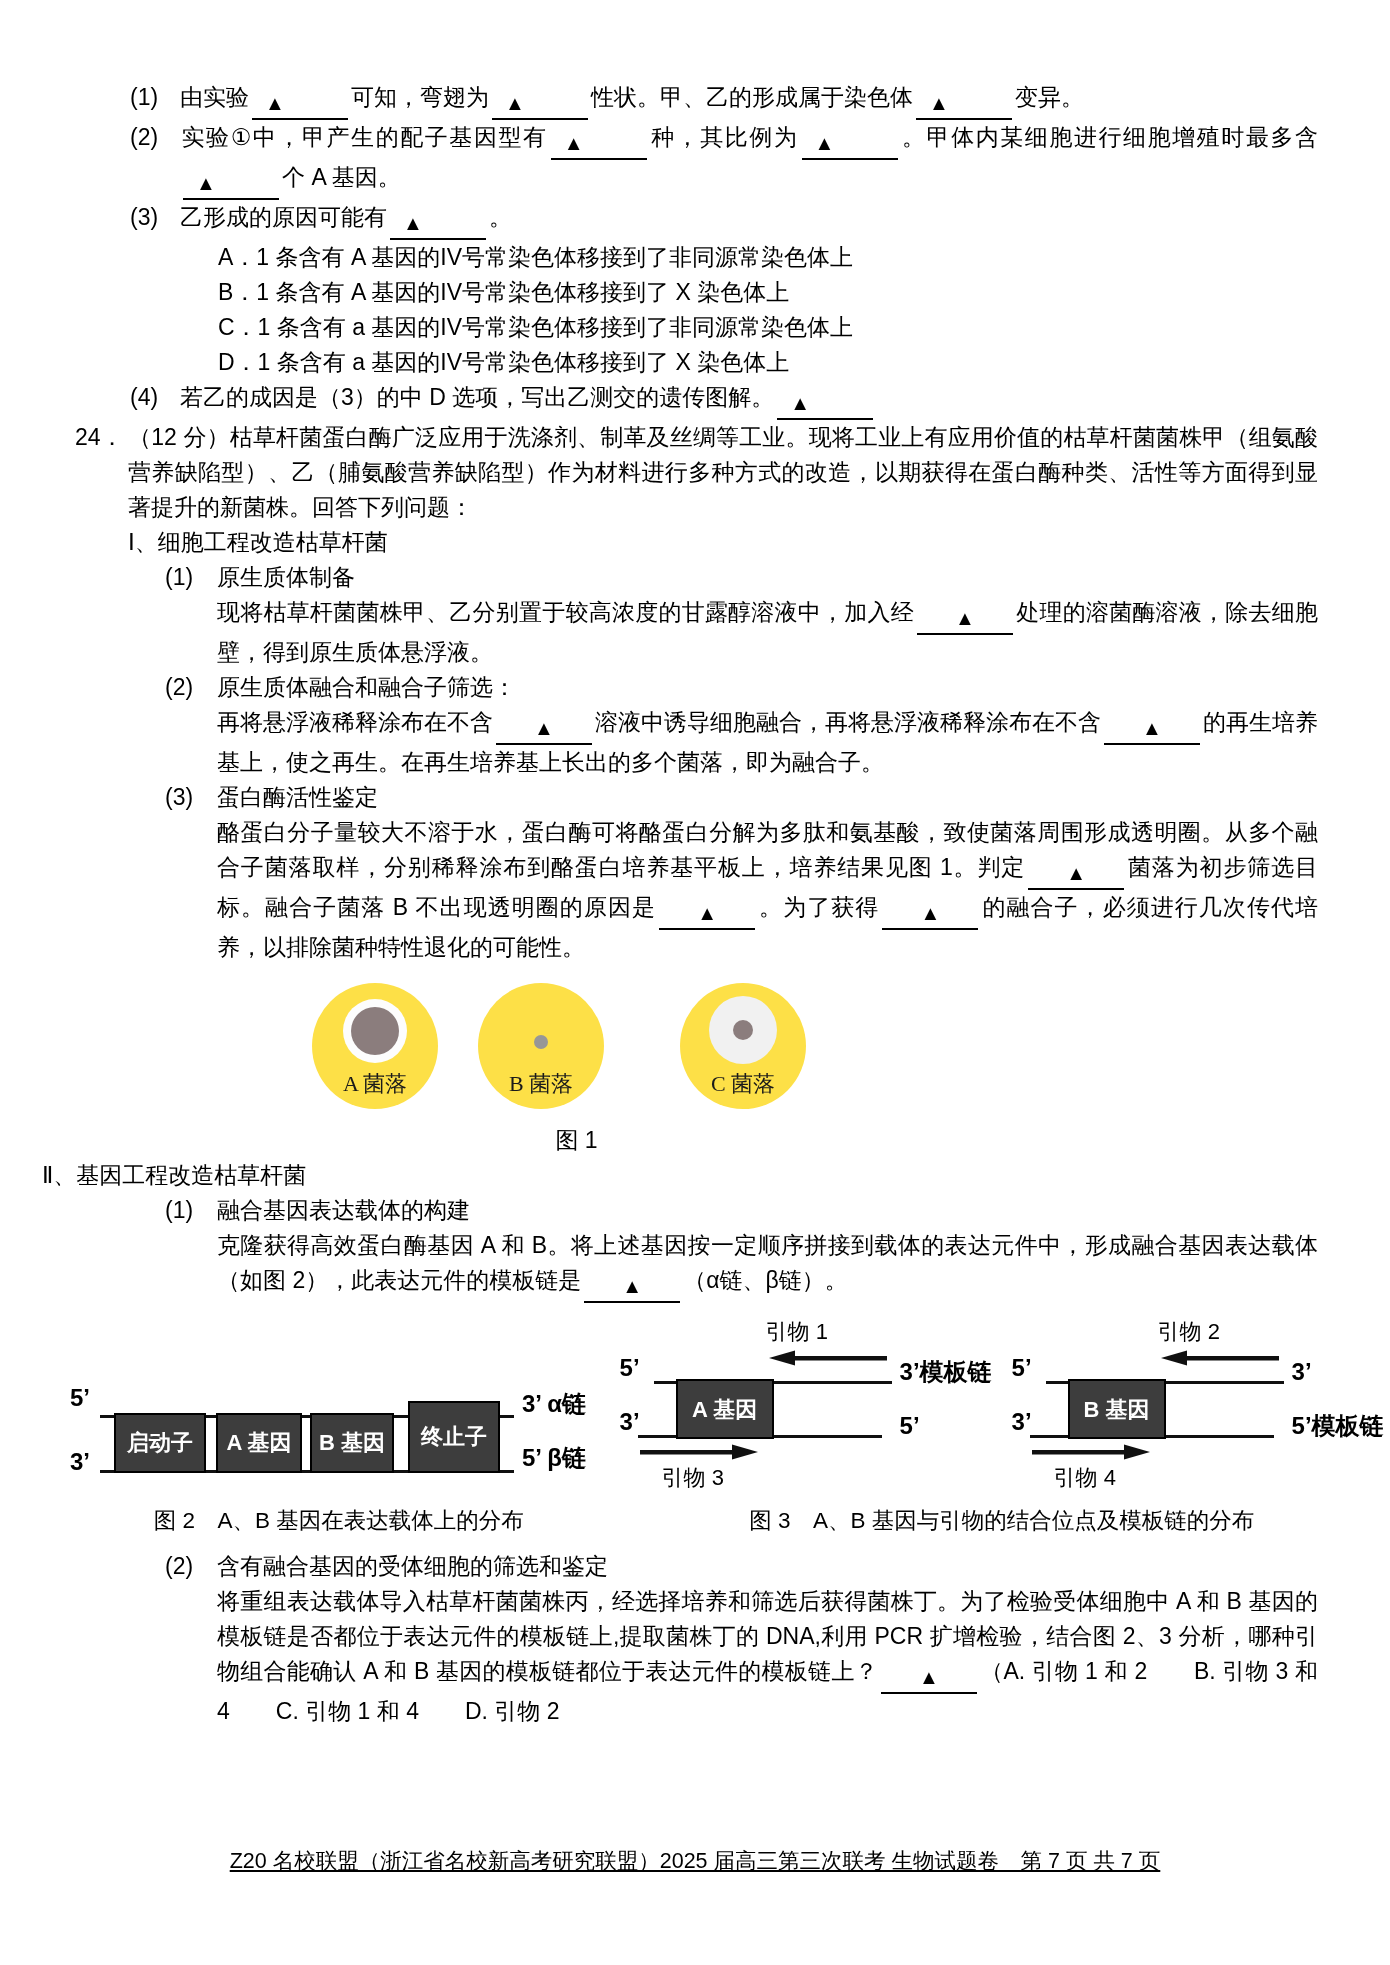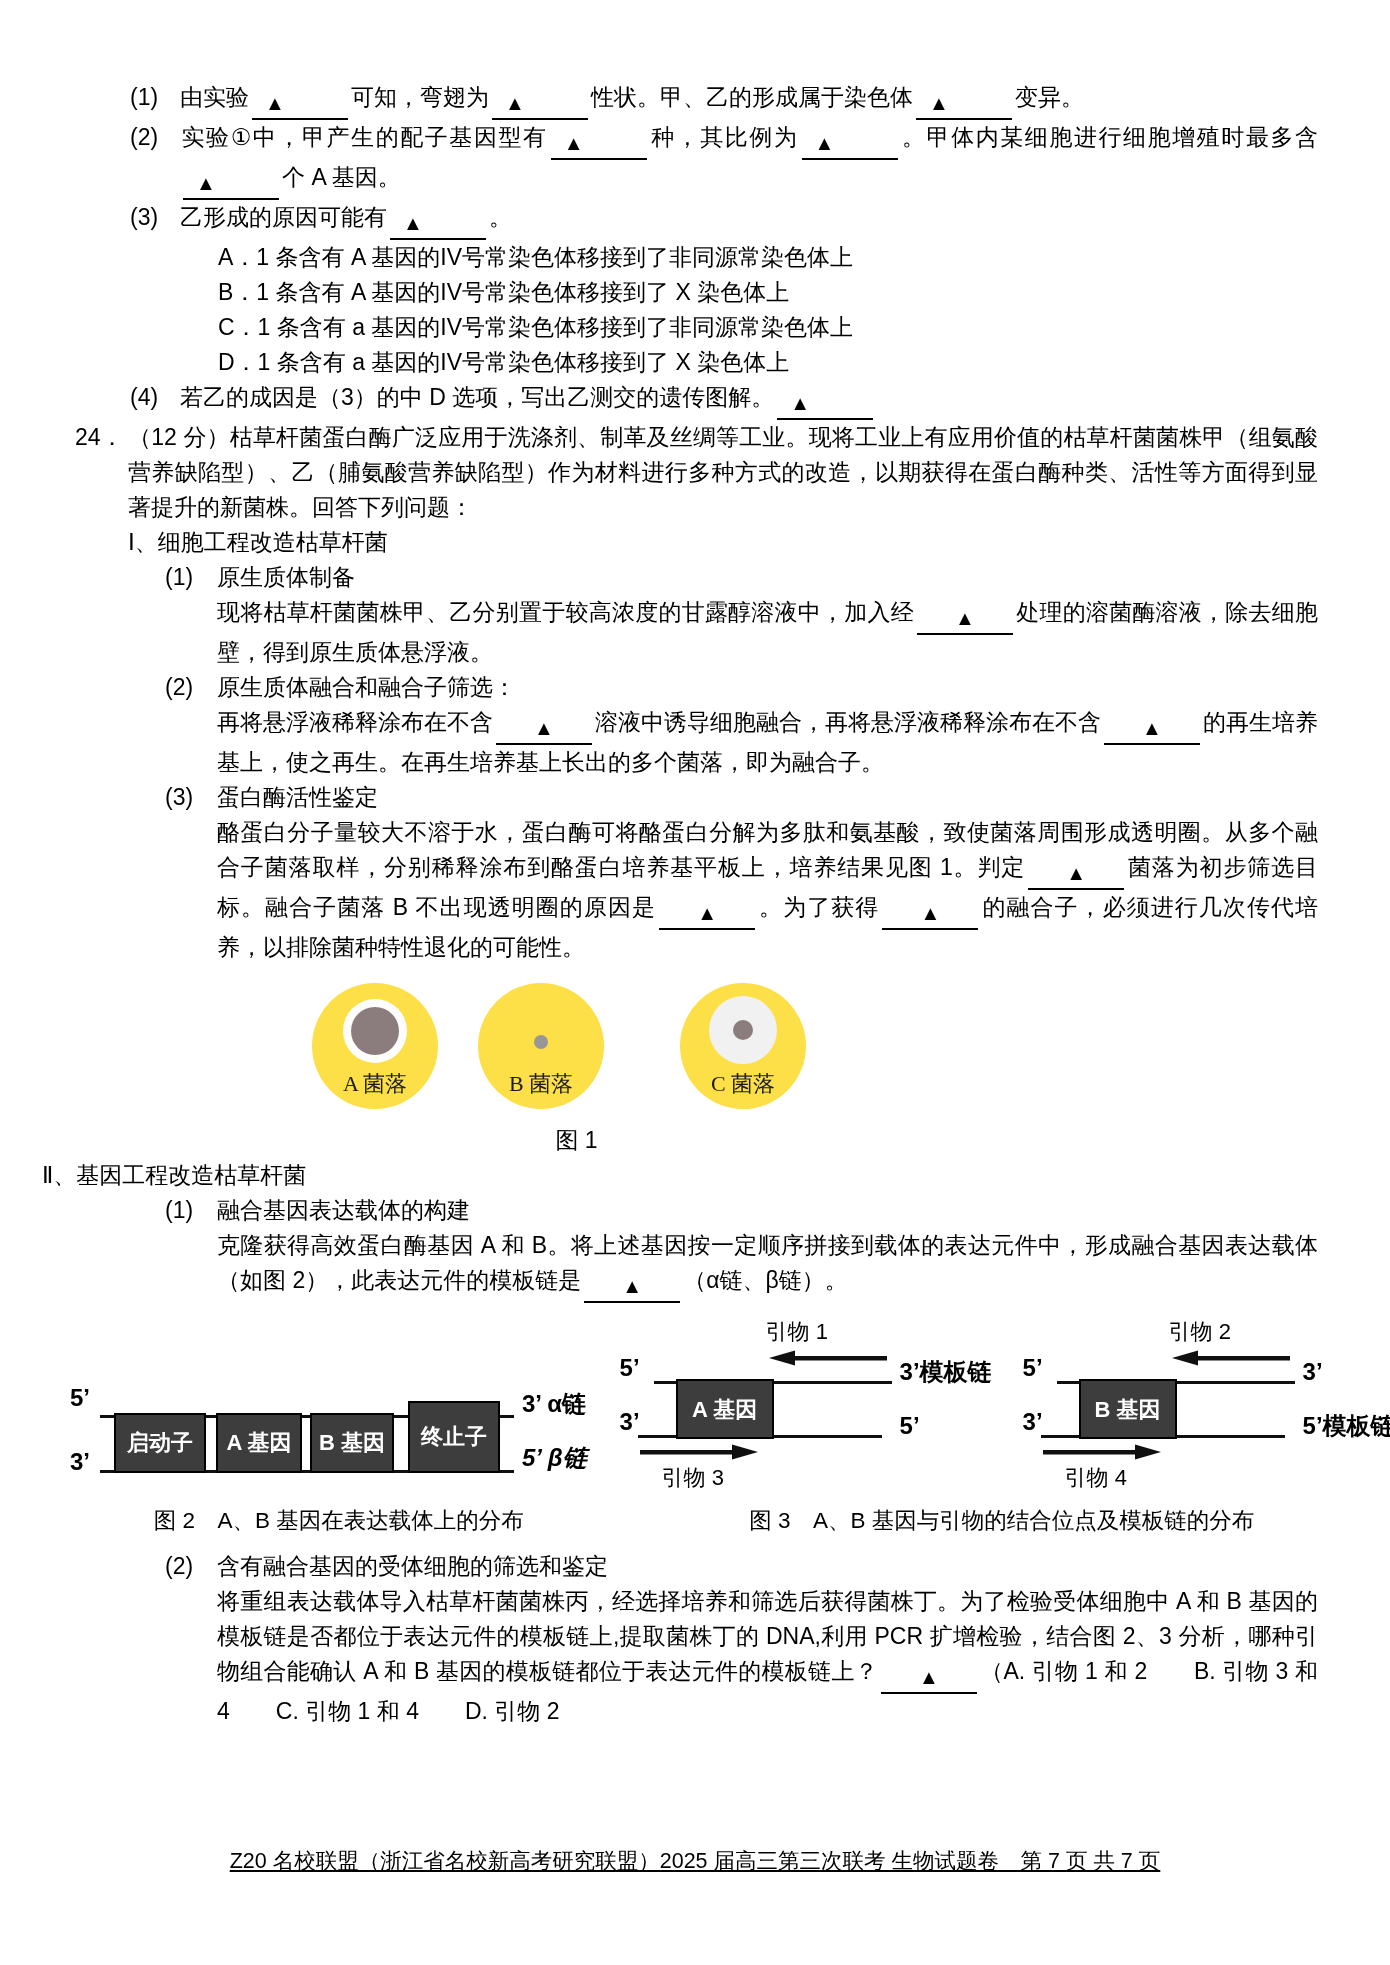--- a/index.html
+++ b/index.html
@@ -71,25 +71,25 @@
     color:#fff; font-weight:bold; font-size:22px; line-height:24px;
     display:flex; align-items:center; justify-content:center; white-space:nowrap; z-index:2;
   }
   .fig2 .b1 { left:44px;  top:38px; width:92px; height:60px; }
   .fig2 .b2 { left:146px; top:38px; width:86px; height:60px; }
   .fig2 .b3 { left:240px; top:38px; width:84px; height:60px; }
   .fig2 .b4 { left:338px; top:26px; width:92px; height:72px; }
   .fig2 .tl { left:0; top:10px; }
   .fig2 .bl { left:0; top:74px; }
   .fig2 .rt { left:452px; top:16px; }
-  .fig2 .rb { left:452px; top:70px;font-style:italic; }
+  .fig2 .rb { left:452px; top:70px; }
 
   .fig3 { display:flex; }
   .gene-unit { position:relative; width:388px; height:176px; flex:none; }
-  .gene-unit.gu-b { width:372px; margin-left:15px; }
+  .gene-unit.gu-b { width:372px; margin-left:4px; }
   .primer-label { position:absolute; font-size:22px; line-height:26px; white-space:nowrap; }
   .pt { top:0; left:152px; }
   .pb { top:146px; left:48px; }
   .parrow { position:absolute; }
   .arrow-top { top:30px; left:155px; }
   .arrow-bot { top:124px; left:26px; }
   .gene-unit .gstrand { position:absolute; height:3px; background:#101010; }
   .gene-unit .gstrand.top { top:62px; left:40px; width:238px; }
   .gene-unit .gstrand.bot { top:116px; left:24px; width:244px; }
   .gene-unit .gbox2 {

